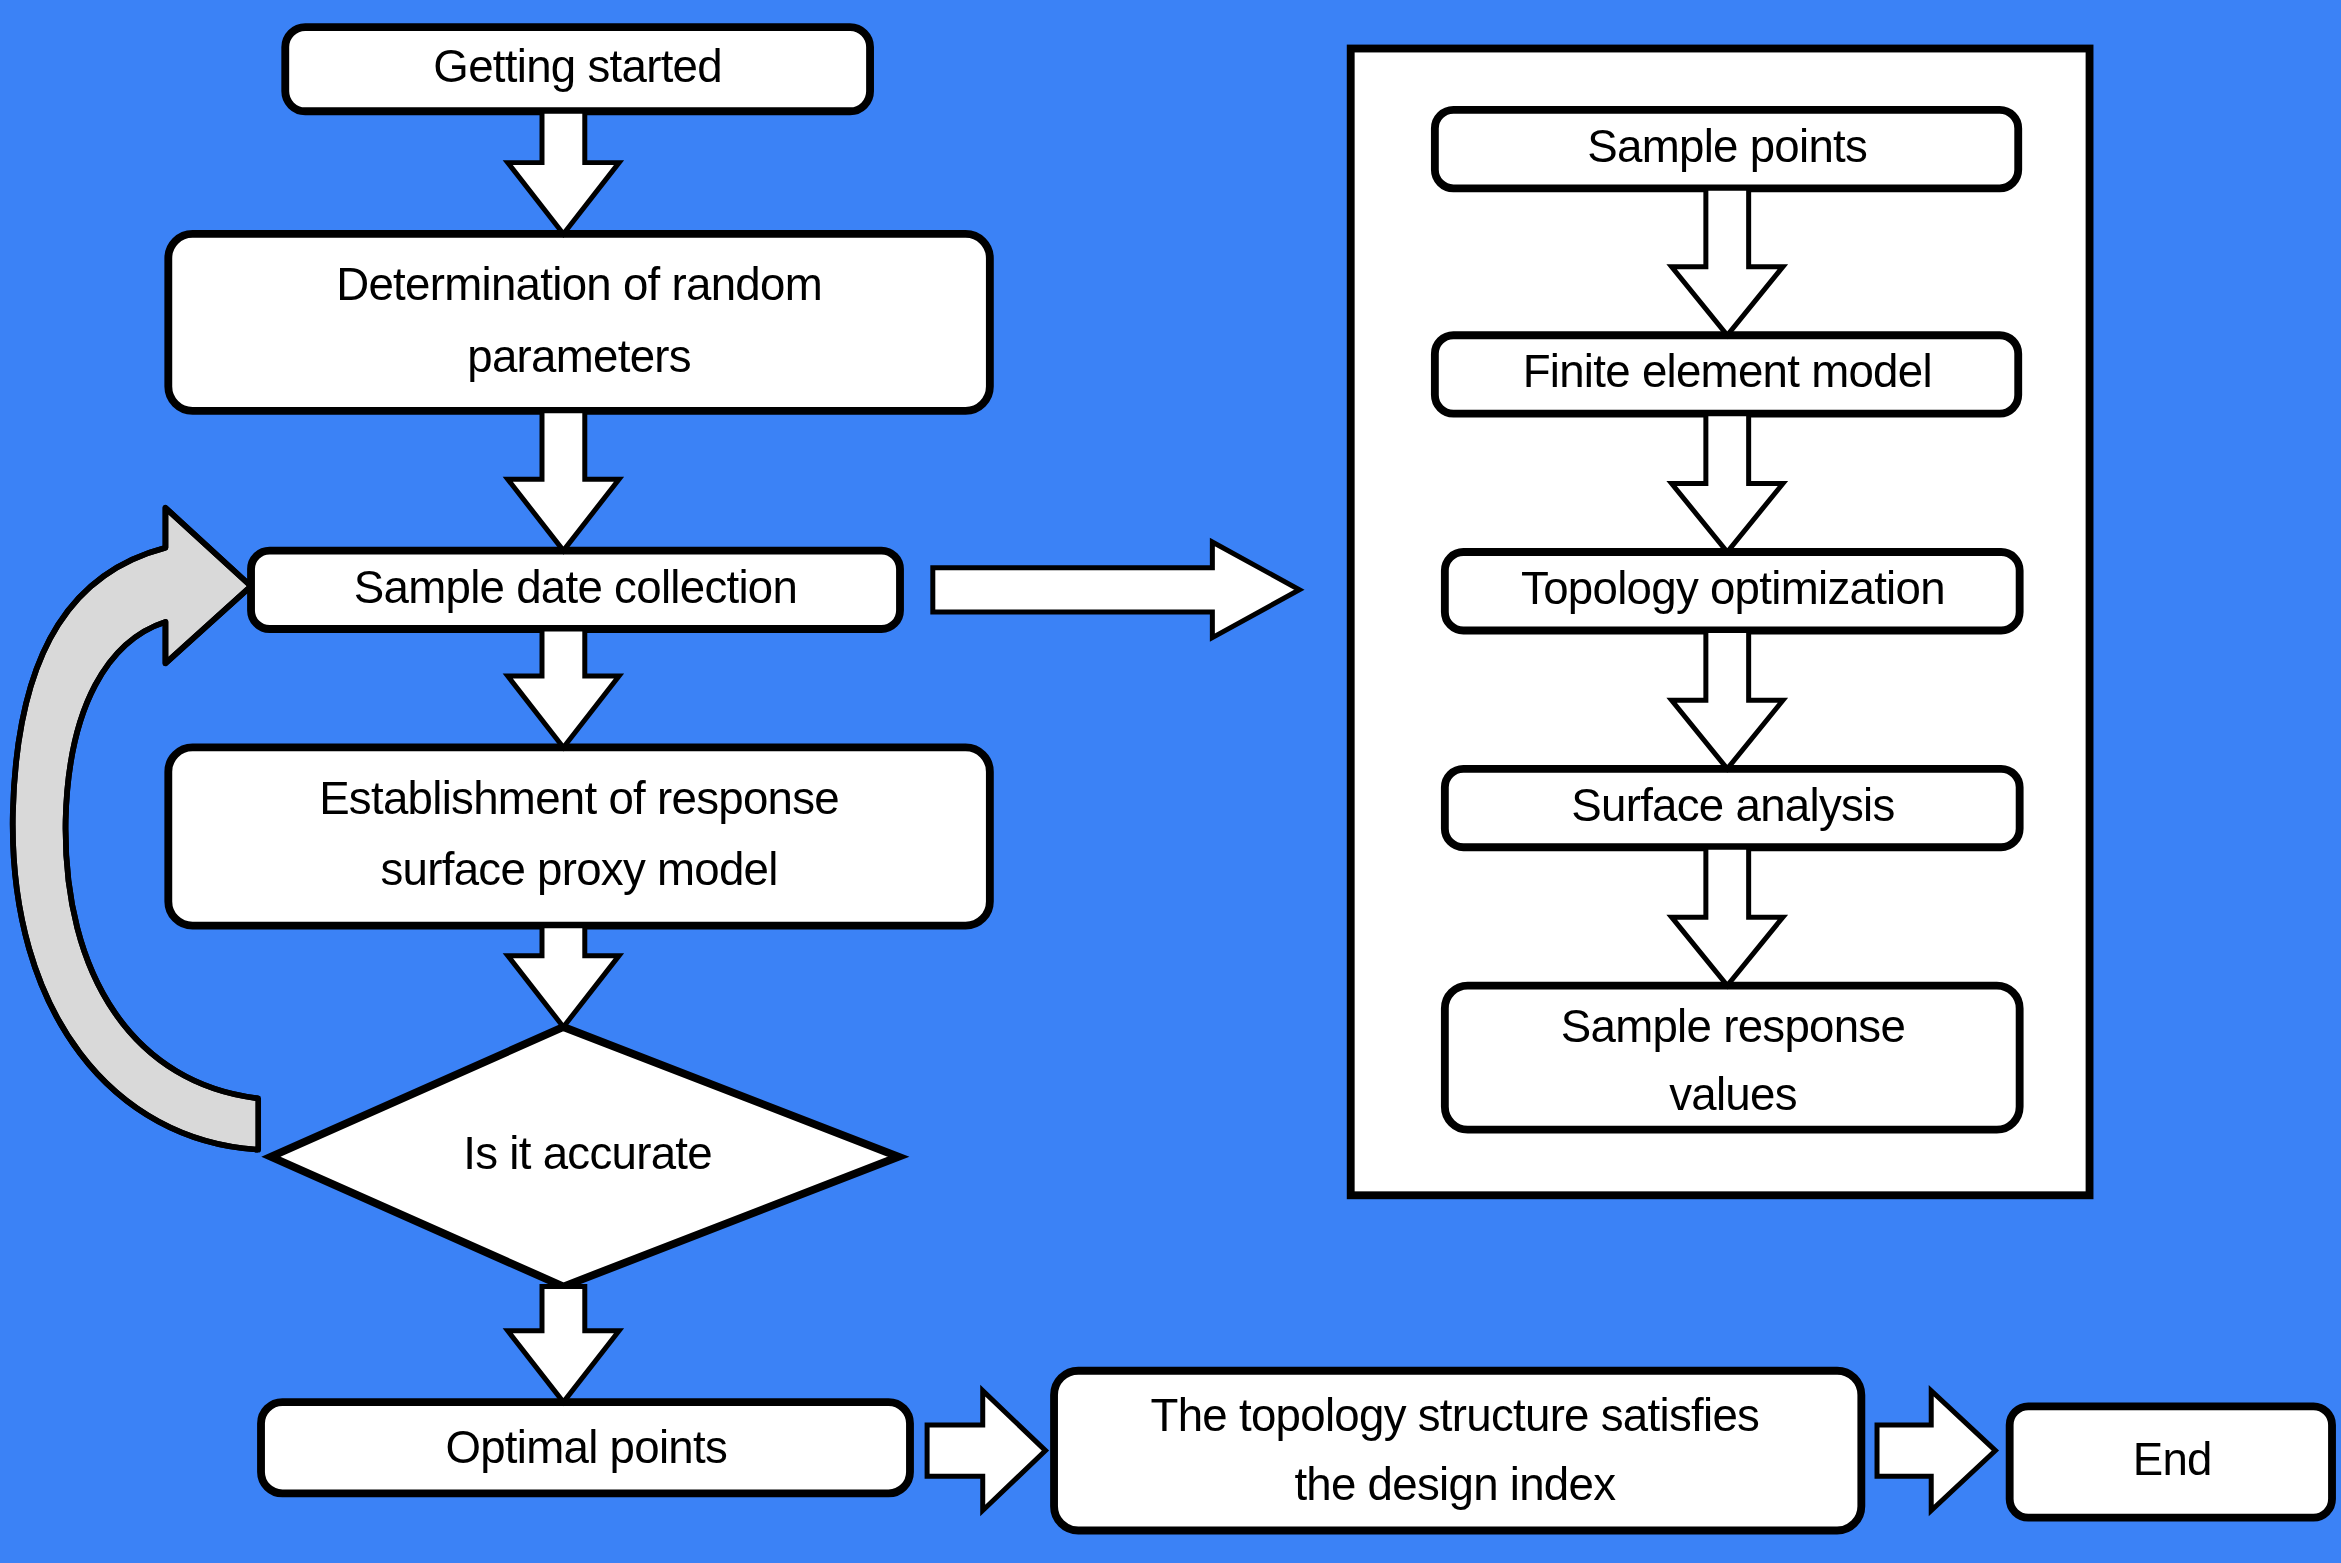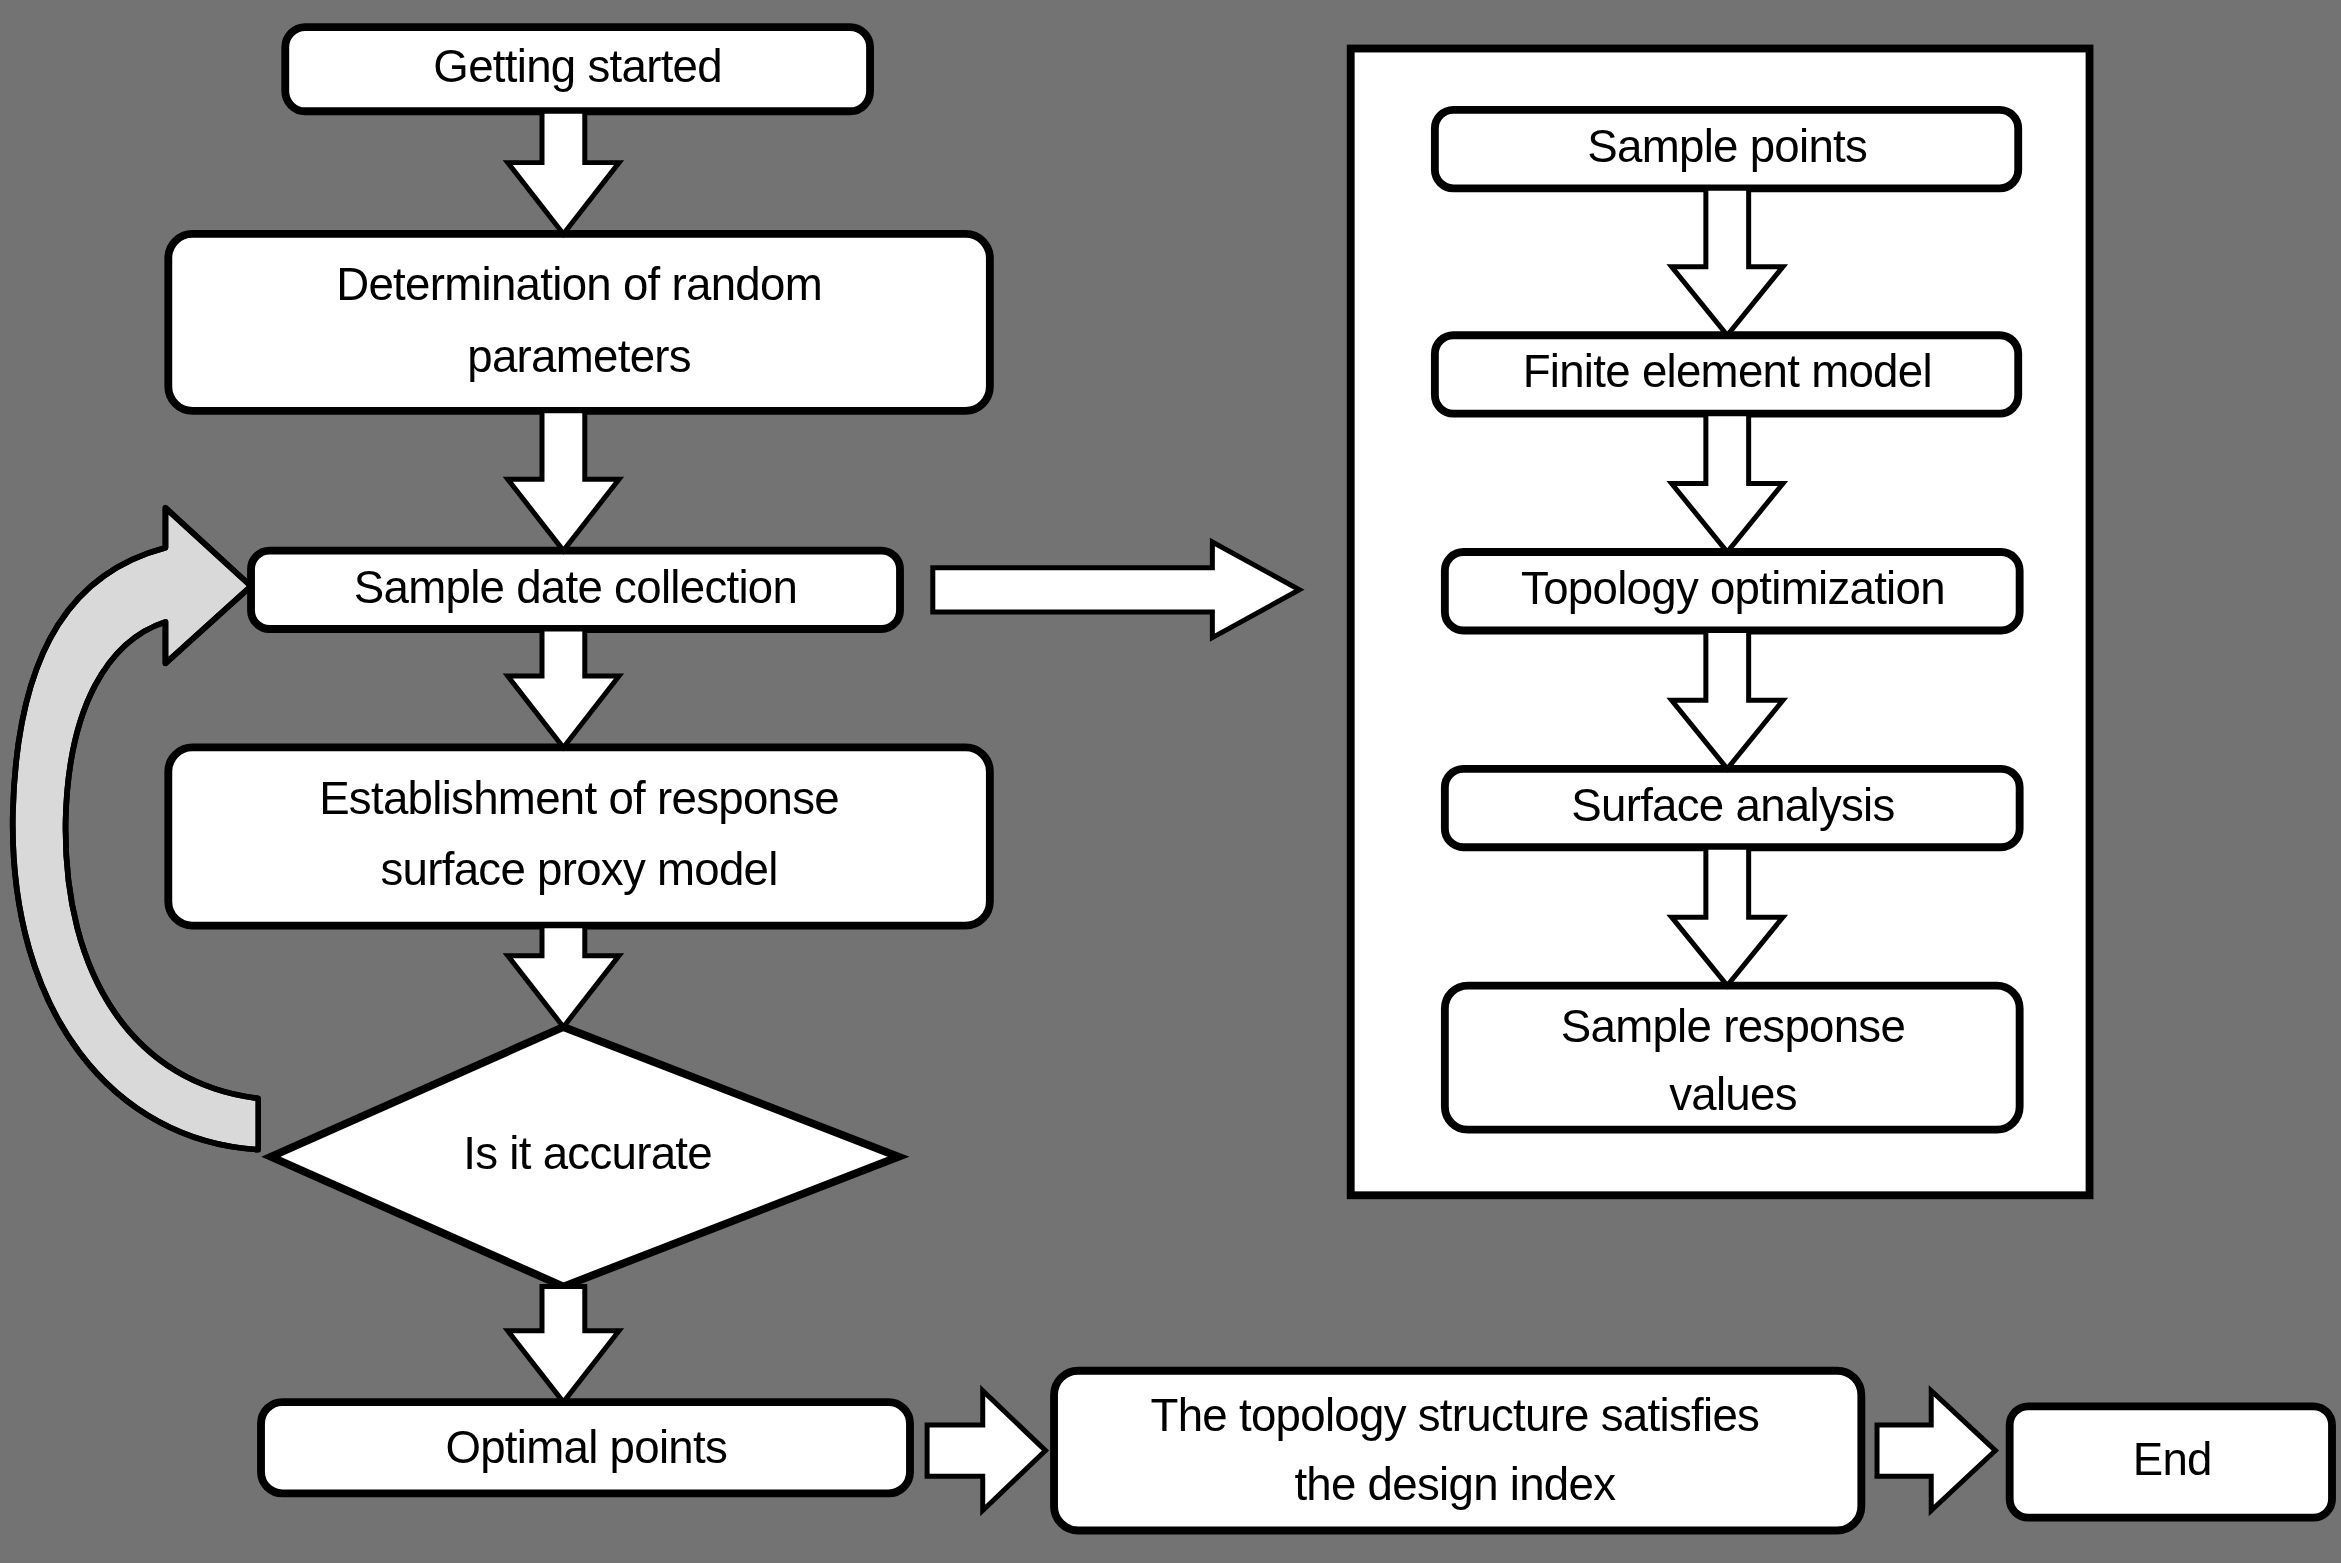--- a/index.html
+++ b/index.html
@@ -7,21 +7,21 @@
     padding: 0;
     background: #ffffff;
   }
   body {
     font-family: "Liberation Sans", sans-serif;
   }
   #canvas {
     position: relative;
     width: 2342px;
     height: 1564px;
-    background: #737373;
+    background: #3b82f6;
     overflow: hidden;
   }
   svg.layer {
     position: absolute;
     top: 0;
     left: 0;
     width: 2342px;
     height: 1564px;
   }
   .node-text {

